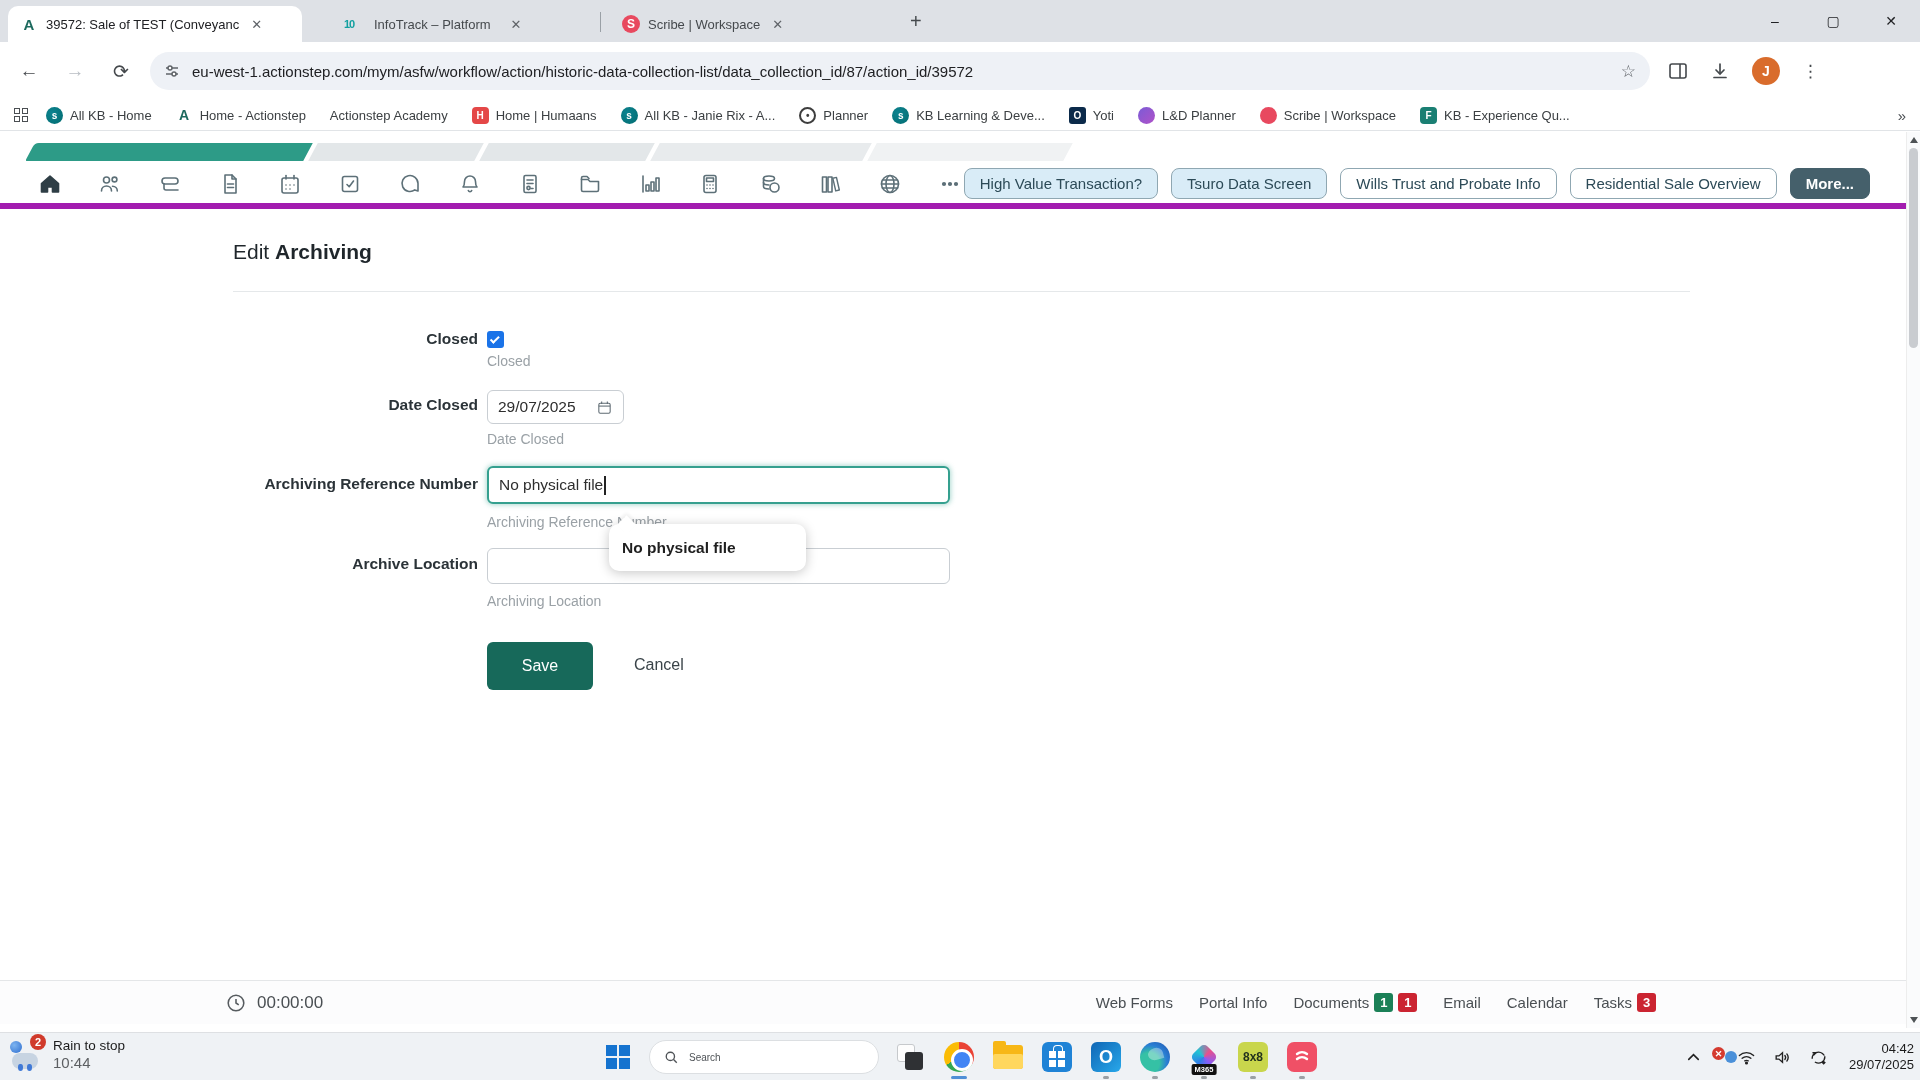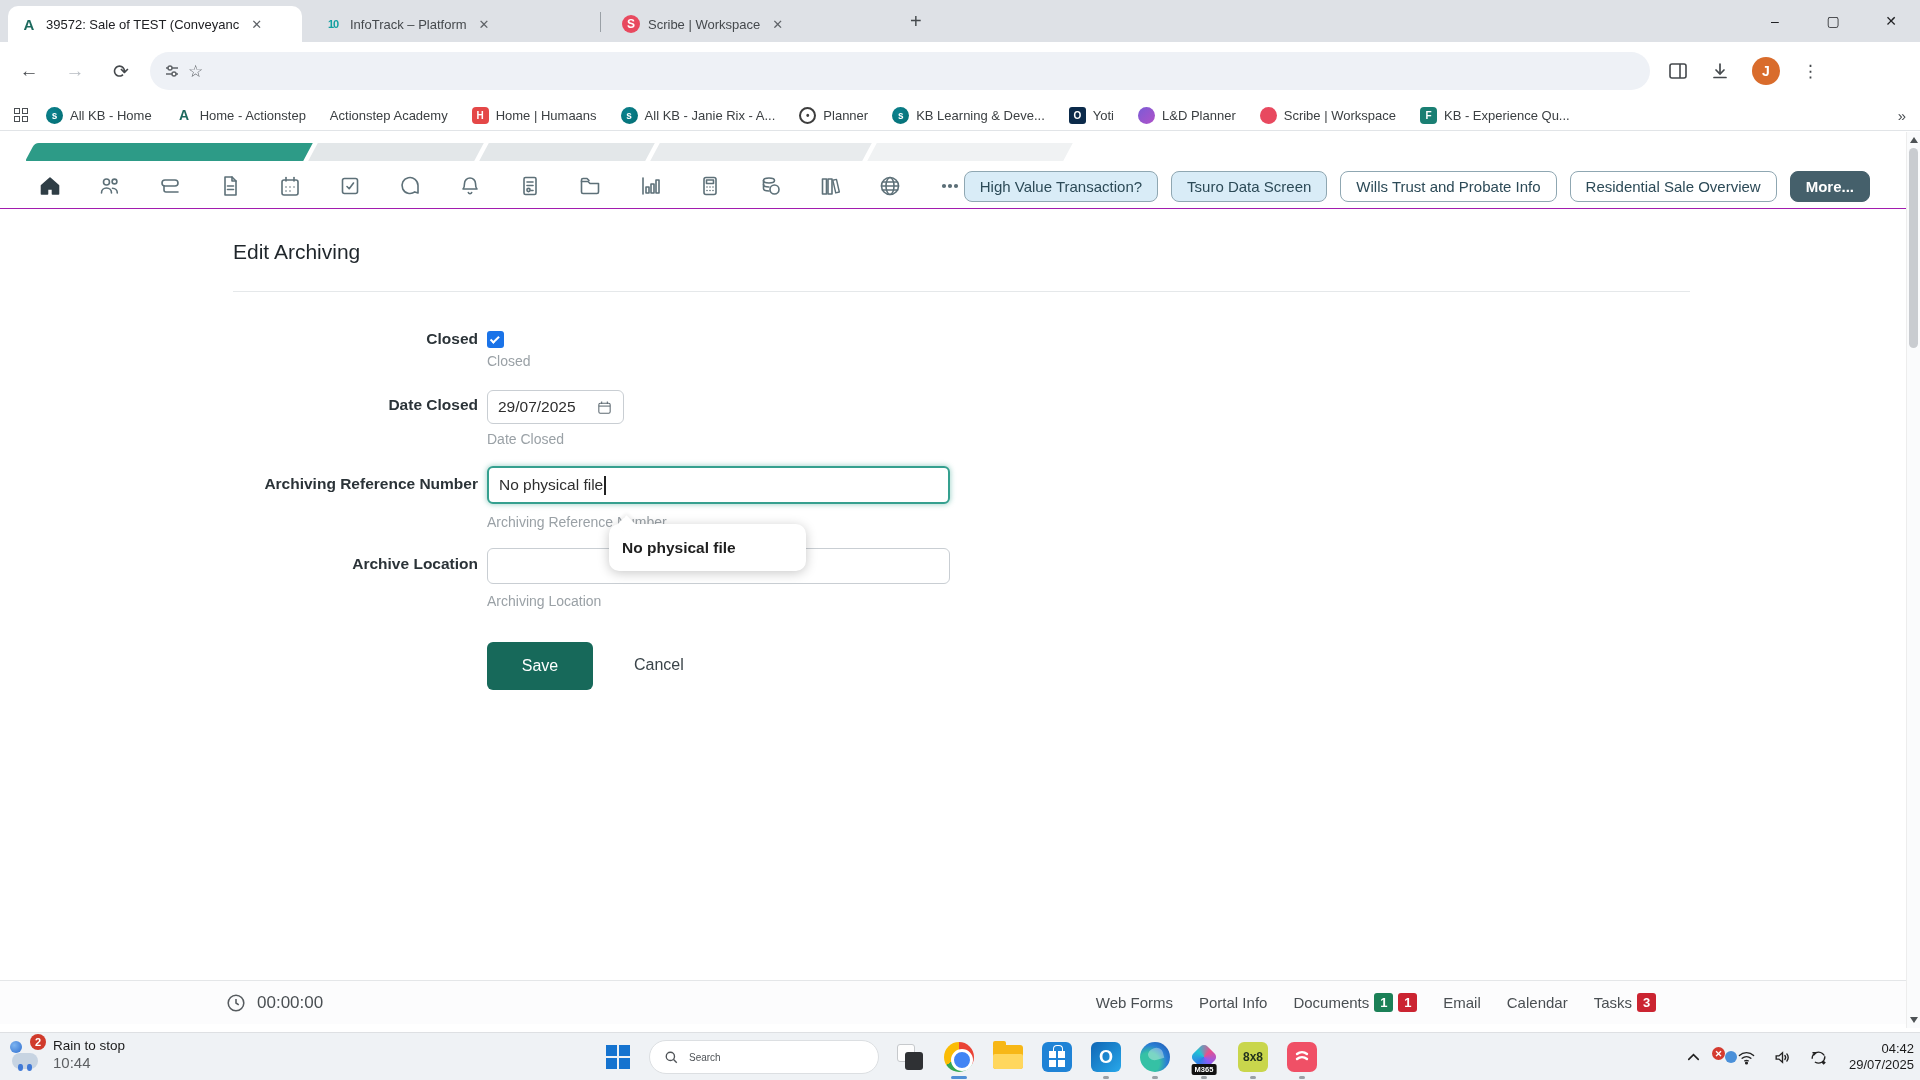--- a/index.html
+++ b/index.html
@@ -54,32 +54,32 @@
   .page { left:0; top:131px; width:1920px; height:901px; background:#fff; overflow:hidden; }
 
   .chevbar { position:absolute; left:30px; top:12px; height:18px; display:flex; }
   .chev { height:18px; transform:skewX(-28deg); margin-right:5px; }
   .chev.c1 { width:278px; background:#2d9b87; border-radius:4px 0 0 2px; }
   .chev.c2 { width:166px; background:#e3e7e9; }
   .chev.c3 { width:166px; background:#e3e7e9; }
   .chev.c4 { width:212px; background:#e8ebed; }
   .chev.c5 { width:196px; background:#f0f2f3; }
 
-  .appbar { position:absolute; left:0; top:33px; width:1906px; height:45px; border-bottom:1px solid #a21caf; display:flex; align-items:center; }
+  .appbar { position:absolute; left:0; top:33px; width:1906px; height:45px; border-bottom:6px solid #a21caf; display:flex; align-items:center; }
   .tbicons { display:flex; align-items:center; gap:36px; padding-left:38px; }
   .tbic svg { width:24px; height:24px; stroke:#5d7078; fill:none; stroke-width:1.6; stroke-linecap:round; stroke-linejoin:round; display:block; }
   .tbic.active svg { stroke:#2f3e46; fill:#2f3e46; }
   .actionbtns { margin-left:auto; display:flex; align-items:center; gap:13px; padding-right:36px; }
   .abtn { height:31px; padding:0 15px; display:flex; align-items:center; font-size:15px; color:#2c4a57; border:1px solid #8fa7b2; border-radius:8px; background:#fff; white-space:nowrap; }
   .abtn.blue { background:#d9ecf7; }
   .abtn.dark { background:#45606b; color:#fff; border-color:#45606b; font-weight:600; }
 
   
   .ftitle { position:absolute; left:233px; top:109px; font-size:21px; color:#1f262b; }
-  .ftitle b { font-weight:400; }
+  .ftitle b { font-weight:700; }
   .fdivider { position:absolute; left:233px; top:160px; width:1457px; height:1px; background:#e5e8ea; }
   .flabel { position:absolute; left:200px; width:278px; text-align:right; font-size:15.5px; font-weight:700; color:#2b3338; }
   .fhelper { position:absolute; left:487px; font-size:14px; color:#9aa1a6; }
   .checkbox { position:absolute; left:487px; top:200px; width:17px; height:17px; border-radius:3px; background:#1a73e8; display:flex; align-items:center; justify-content:center; }
   .checkbox .mark { width:9px; height:5px; border-left:2px solid #fff; border-bottom:2px solid #fff; transform:rotate(-45deg) translate(0,-1px); }
   .finput { position:absolute; left:487px; background:#fff; border:1px solid #c9ced3; border-radius:6px; display:flex; align-items:center; padding:0 10px; font-size:15.5px; color:#2e2e2e; }
   .finput.date { top:259px; width:137px; height:34px; justify-content:space-between; }
   .finput.focus { top:335px; width:463px; height:38px; border:2px solid #35a08f; box-shadow:0 0 5px 1px rgba(53,160,143,.4); }
   .finput.loc { top:417px; width:463px; height:36px; }
   .caret { display:inline-block; width:1.5px; height:19px; background:#222; margin-left:1px; animation:blink 1s steps(1) infinite; }
@@ -158,21 +158,21 @@
 <body>
 
 <div class="screen">
 
   <div class="abs tabstrip">
     <div class="tab active" style="left:8px; width:294px;">
       <span class="fav as">A</span>
       <span class="title">39572: Sale of TEST (Conveyanc</span>
       <span class="close">✕</span>
     </div>
-    <div class="tab" style="left:312px; width:280px;">
+    <div class="tab" style="left:328px; width:280px;gap:16px;">
       <span class="fav it">10</span>
       <span class="title">InfoTrack – Platform</span>
       <span class="close">✕</span>
     </div>
     <div class="tabsep" style="left:600px;"></div>
     <div class="tab" style="left:610px; width:280px;">
       <span class="fav sc">S</span>
       <span class="title">Scribe | Workspace</span>
       <span class="close">✕</span>
     </div>
@@ -190,20 +190,21 @@
     <div class="navicon">⟳</div>
     <div class="omnibox">
       <svg class="ob-ic" width="16" height="16" viewBox="0 0 16 16">
           <g stroke="#5f6368" stroke-width="1.5" fill="none">
             <line x1="2" y1="5" x2="14" y2="5"></line>
             <circle cx="6" cy="5" r="2" fill="#fff"></circle>
             <line x1="2" y1="11" x2="14" y2="11"></line>
             <circle cx="10" cy="11" r="2" fill="#fff"></circle>
           </g>
         </svg>
+      <span class="urltext">eu-west-1.actionstep.com/mym/asfw/workflow/action/historic-data-collection-list/data_collection_id/87/action_id/39572</span>
       <span class="star">☆</span>
     </div>
     <div class="nav-right">
       <svg width="20" height="20" viewBox="0 0 20 20">
           <rect x="2" y="3" width="16" height="14" rx="2" fill="none" stroke="#44484c" stroke-width="1.6"></rect>
           <line x1="12" y1="3" x2="12" y2="17" stroke="#44484c" stroke-width="1.6"></line>
         </svg>
       <svg width="20" height="20" viewBox="0 0 20 20">
           <g stroke="#44484c" stroke-width="1.7" fill="none" stroke-linecap="round">
             <line x1="10" y1="3" x2="10" y2="12"></line>

